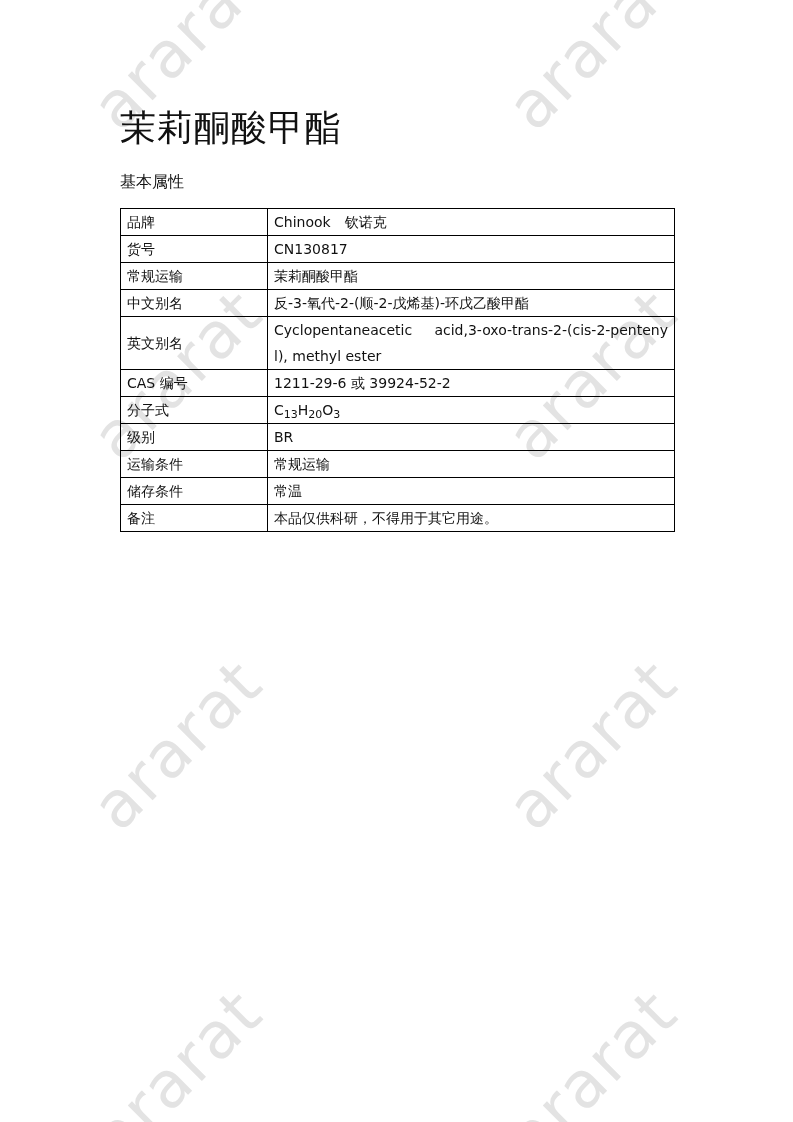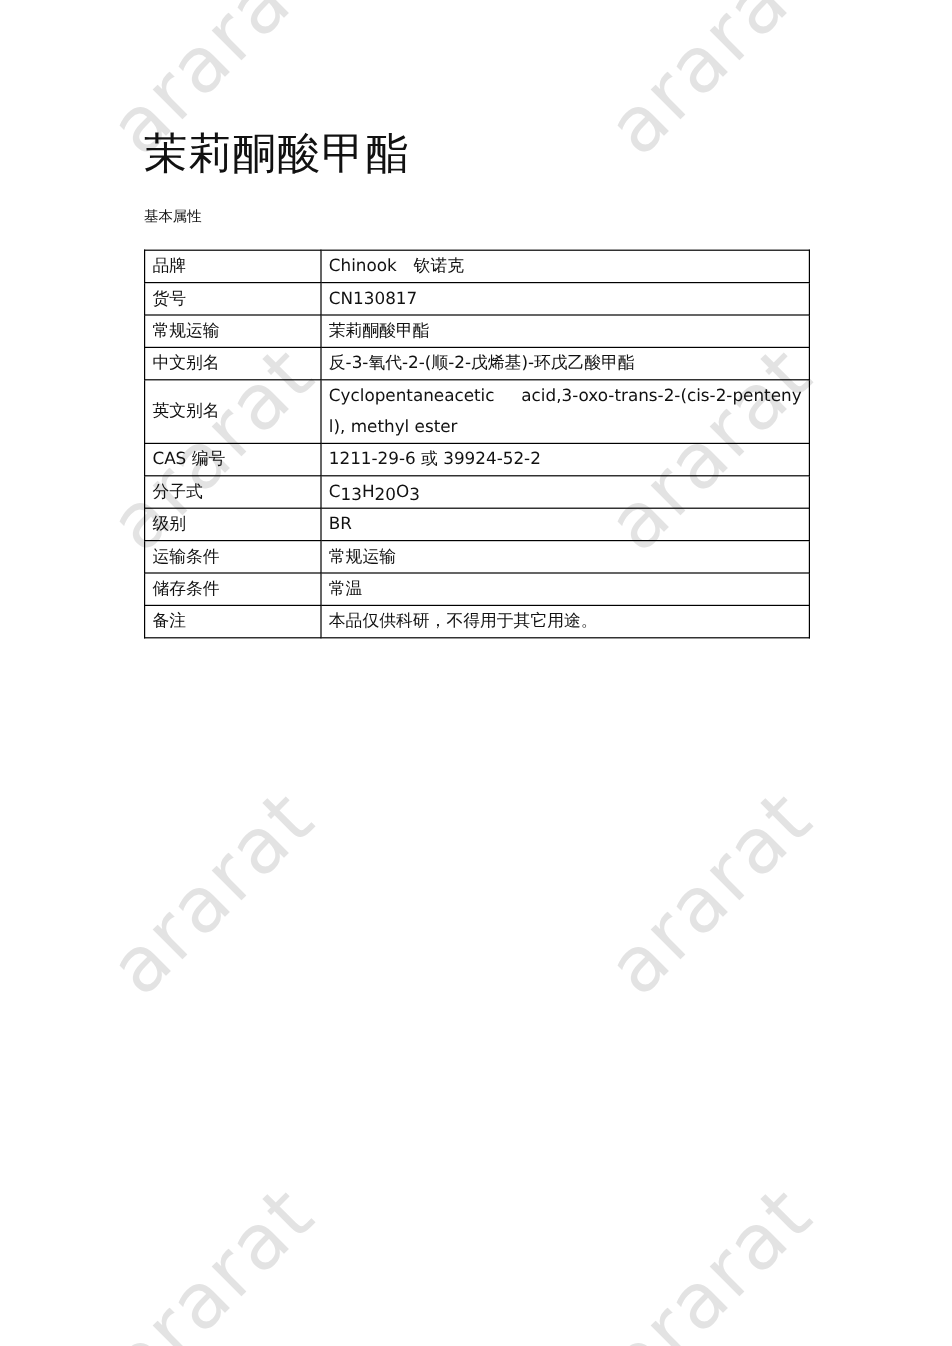--- a/index.html
+++ b/index.html
@@ -35,21 +35,21 @@
       font-size: 36px;
       font-weight: normal;
       margin: 0;
       z-index: 1;
       letter-spacing: 1px;
     }
     .section-label {
       position: absolute;
       left: 120px;
       top: 172px;
-      font-size: 12px;
+      font-size: 16px;
       z-index: 1;
     }
     table.props {
       position: absolute;
       left: 120px;
       top: 208px;
       width: 555px;
       border-collapse: collapse;
       z-index: 1;
       font-size: 14px;
@@ -69,21 +69,21 @@
       line-height: 26px;
     }
     table.props tr.tall td {
       height: 51px;
     }
     table.props tr.tall td.val {
       text-align: justify;
       word-break: break-all;
     }
     sub {
-      font-size: 14px;
+      font-size: 11px;
       vertical-align: -3px;
       line-height: 0;
     }
   </style>
 </head>
 <body>
 
 <div class="watermark" style="left:130px; top:70px;">ararat</div>
 <div class="watermark" style="left:545px; top:70px;">ararat</div>
 <div class="watermark" style="left:130px; top:400px;">ararat</div>

